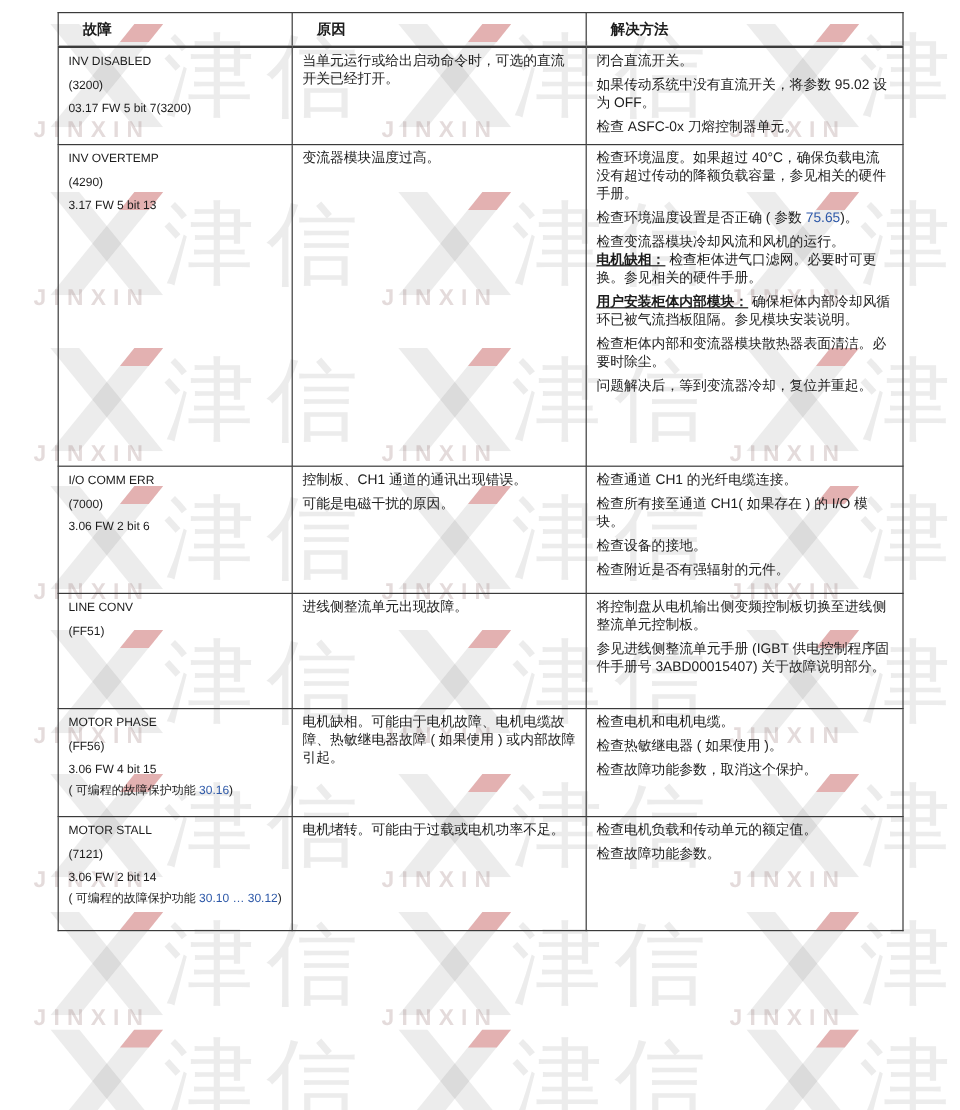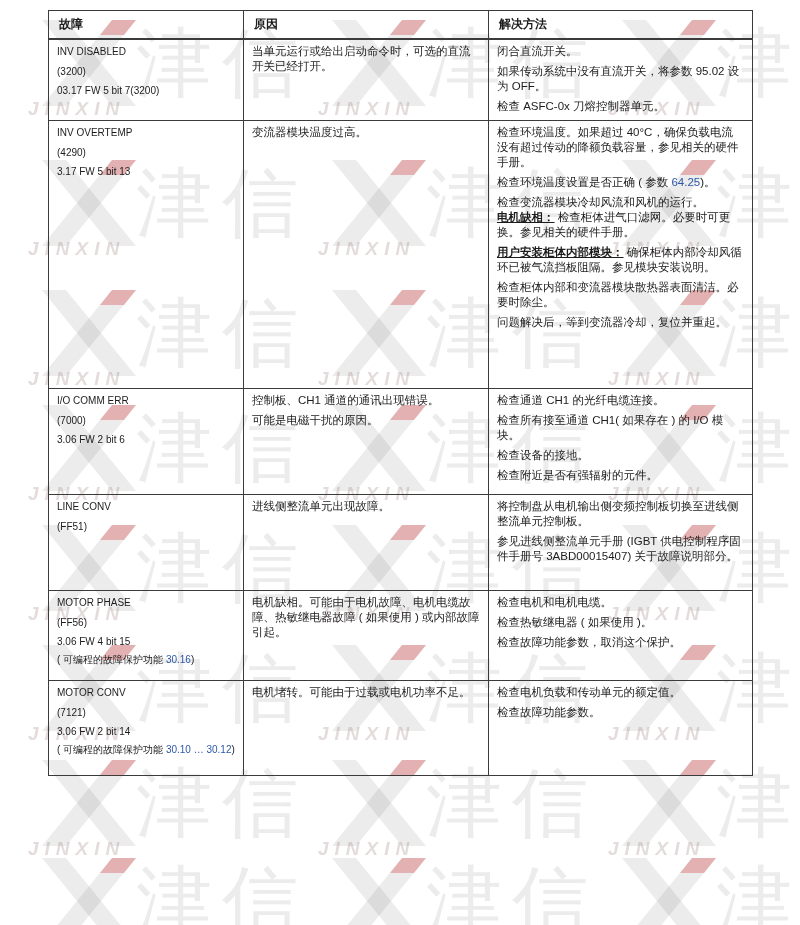--- a/index.html
+++ b/index.html
@@ -6,31 +6,31 @@
   body{width:800px;height:925px;overflow:hidden;
        font-family:"Liberation Sans","DejaVu Sans",sans-serif;}
   .page{position:relative;width:800px;height:925px;background:#ffffff;overflow:hidden;}
 
   
   .wm-layer{position:absolute;left:0;top:0;width:800px;height:925px;overflow:hidden;z-index:0;}
   .wm{position:absolute;display:flex;align-items:flex-start;pointer-events:none;white-space:nowrap;}
   .wm svg{width:100px;height:86px;flex:0 0 auto;}
   .wm-cn{font-size:76px;font-weight:normal;line-height:86px;letter-spacing:10px;
          color:rgba(110,110,110,0.13);font-family:"DejaVu Sans",sans-serif;}
-  .wm-en{position:absolute;left:-8px;bottom:-14px;font-style:italic;font-weight:bold;
+  .wm-en{position:absolute;left:-8px;bottom:-14px;font-weight:bold;
          font-size:19px;letter-spacing:6px;color:rgba(150,115,115,0.26);}
 
   
   .fault-table{position:absolute;left:48px;top:10px;width:704px;z-index:1;
                border-collapse:collapse;table-layout:fixed;background:transparent;}
   .fault-table th,.fault-table td{
       border:1px solid #3b3b3b;vertical-align:top;text-align:left;
       padding:4px 8px;font-size:11.5px;line-height:15px;color:#1c1c1c;
       overflow:hidden;word-break:break-word;}
-  .fault-table thead th{font-weight:bold;font-size:12px;padding:6px 10px;
+  .fault-table thead th{font-weight:bold;font-size:12px;padding:6px 20px;
       border-bottom-width:2px;}
   .para{margin:0 0 5px 0;}
   .para:last-child{margin-bottom:0;}
   .fname{font-size:10px;margin-bottom:5px;}
   .ffw{font-size:10px;line-height:14px;margin-bottom:4px;}
   .fnote{font-size:10px;line-height:13.5px;margin-bottom:3px;}
   .link{color:#2d58a8;cursor:pointer;}
   .bu{font-weight:bold;text-decoration:underline;}
 </style>
 </head>
@@ -287,21 +287,21 @@
           <td>
             <div class="para fname"><span>INV OVERTEMP</span></div>
             <div class="para fname"><span>(4290)</span></div>
             <div class="para ffw"><span>3.17 FW 5 bit 13</span></div>
           </td>
           <td>
             <div class="para"><span>变流器模块温度过高。</span></div>
           </td>
           <td>
             <div class="para"><span>检查环境温度。如果超过 40°C，确保负载电流没有超过传动的降额负载容量，参见相关的硬件手册。</span></div>
-            <div class="para"><span>检查环境温度设置是否正确 ( 参数 </span><span class="link">64.25</span><span>)。</span></div>
+            <div class="para"><span>检查环境温度设置是否正确 ( 参数 </span><span class="link">75.65</span><span>)。</span></div>
             <div class="para"><span>检查变流器模块冷却风流和风机的运行。</span><br><span class="bu">电机缺相：</span><span> 检查柜体进气口滤网。必要时可更换。参见相关的硬件手册。</span></div>
             <div class="para"><span class="bu">用户安装柜体内部模块：</span><span> 确保柜体内部冷却风循环已被气流挡板阻隔。参见模块安装说明。</span></div>
             <div class="para"><span>检查柜体内部和变流器模块散热器表面清洁。必要时除尘。</span></div>
             <div class="para"><span>问题解决后，等到变流器冷却，复位并重起。</span></div>
           </td>
         </tr>
         <tr style="height: 106px;">
           <td>
             <div class="para fname"><span>I/O COMM ERR</span></div>
             <div class="para fname"><span>(7000)</span></div>
@@ -342,21 +342,21 @@
             <div class="para"><span>电机缺相。可能由于电机故障、电机电缆故障、热敏继电器故障 ( 如果使用 ) 或内部故障引起。</span></div>
           </td>
           <td>
             <div class="para"><span>检查电机和电机电缆。</span></div>
             <div class="para"><span>检查热敏继电器 ( 如果使用 )。</span></div>
             <div class="para"><span>检查故障功能参数，取消这个保护。</span></div>
           </td>
         </tr>
         <tr style="height: 95px;">
           <td>
-            <div class="para fname"><span>MOTOR CONV</span></div>
+            <div class="para fname"><span>MOTOR STALL</span></div>
             <div class="para fname"><span>(7121)</span></div>
             <div class="para ffw"><span>3.06 FW 2 bit 14</span></div>
             <div class="para fnote"><span>( 可编程的故障保护功能 </span><span class="link">30.10 … 30.12</span><span>)</span></div>
           </td>
           <td>
             <div class="para"><span>电机堵转。可能由于过载或电机功率不足。</span></div>
           </td>
           <td>
             <div class="para"><span>检查电机负载和传动单元的额定值。</span></div>
             <div class="para"><span>检查故障功能参数。</span></div>

